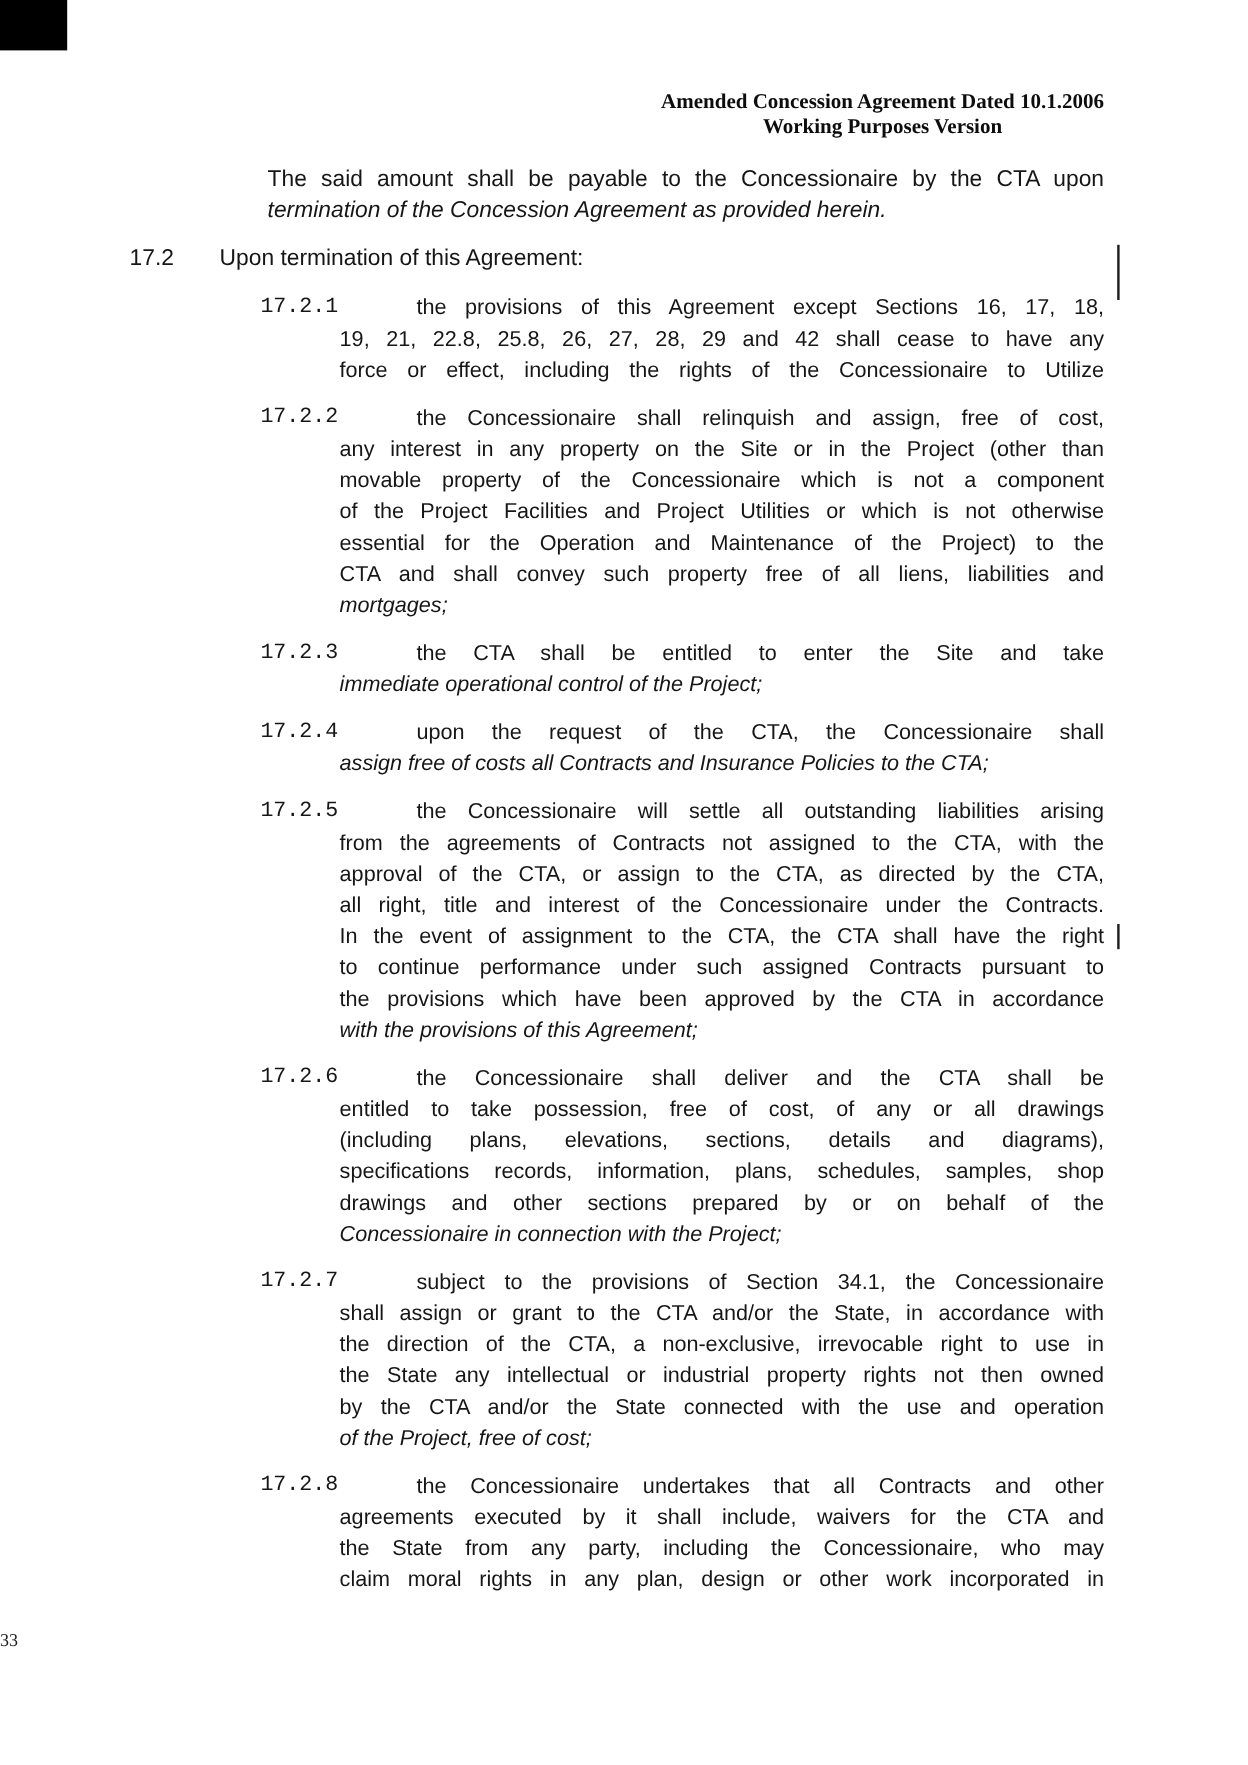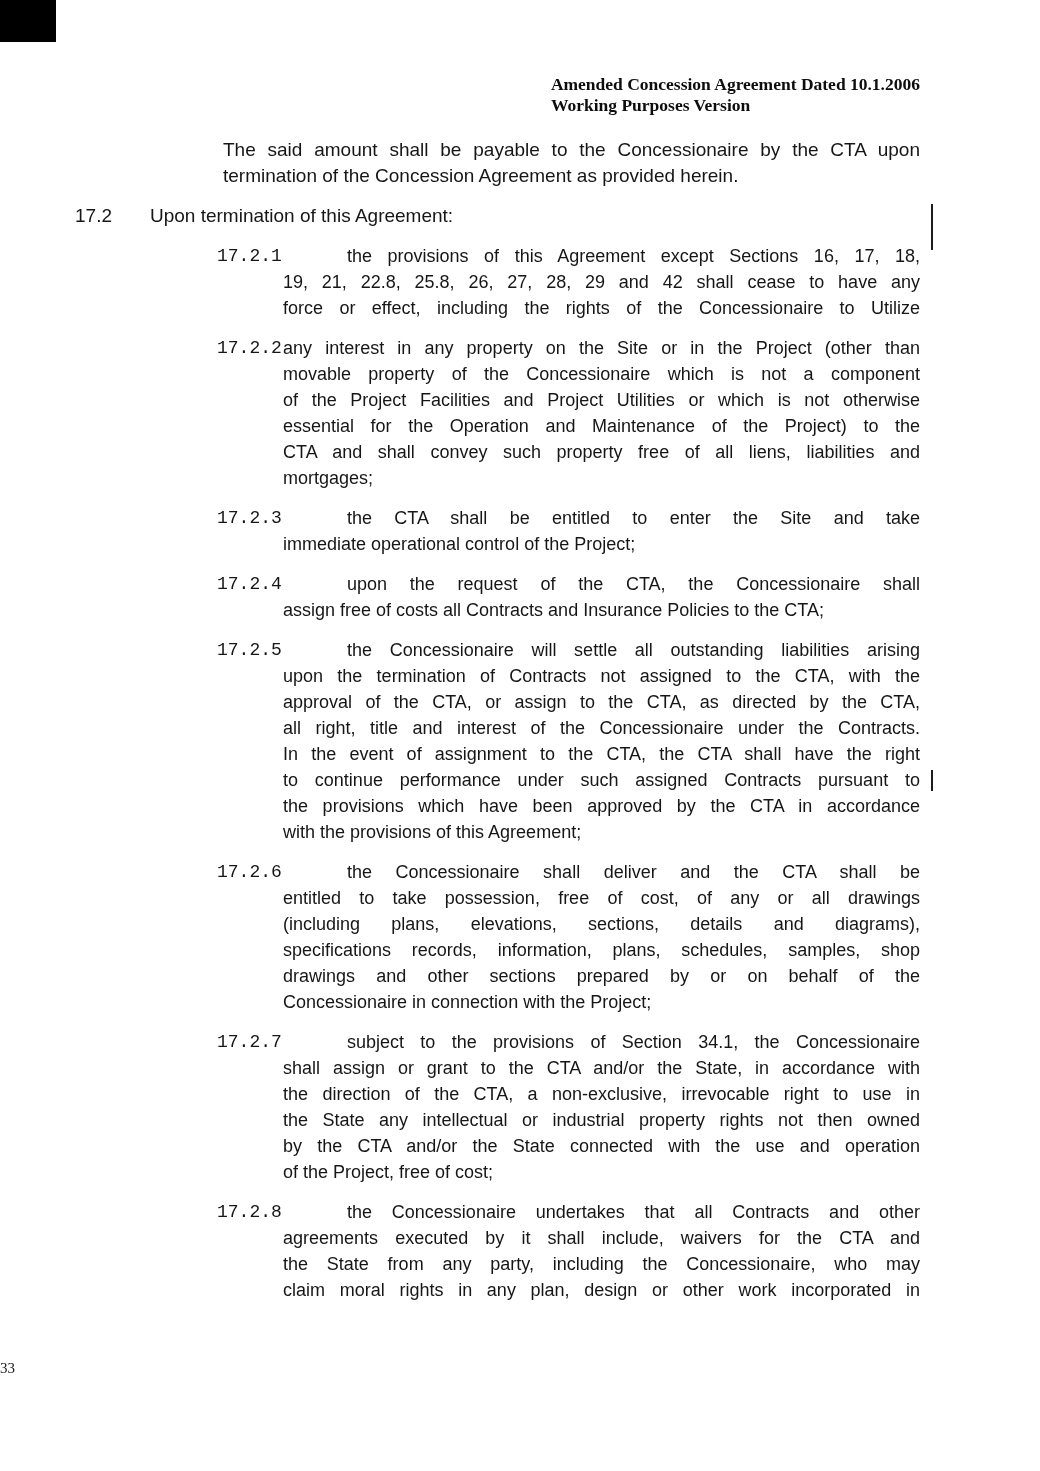--- a/index.html
+++ b/index.html
@@ -17,21 +17,21 @@
     position: absolute;
     left: 0; top: 0;
     width: 56px; height: 42px;
     background: #000000;
   }
   
   .doc-header {
     position: absolute;
     top: 74px;
     right: 120px;
-    text-align: left;
+    text-align: center;
     font-family: "Liberation Serif", "DejaVu Serif", serif;
     font-weight: bold;
     font-size: 17.5px;
     line-height: 21px;
     color: #0d0d0d;
   }
   .content {
     position: absolute;
     left: 0;
     top: 137px;
@@ -39,21 +39,21 @@
     font-size: 18px;
     line-height: 26px;
   }
   .intro {
     margin-left: 223px;
     margin-right: 120px;
     font-size: 19px;
   }
   .sec-head {
     margin-top: 14px;
-    margin-left: 75px;
+    margin-left: 108px;
     font-size: 19px;
   }
   .sec-num {
     display: inline-block;
     width: 75px;
   }
   .sub {
     position: relative;
     margin: 14px 120px 0 283px;
   }
@@ -64,20 +64,21 @@
     white-space: nowrap;
     font-family: Liberation Mono, monospace;
   }
   .tline {
     text-align: justify;
     text-align-last: justify;
   }
   .tline.natural {
     text-align: center;
     text-align-last: left;
+    font-style: italic;
   }
   .tline.indent {
     padding-left: 64px;
   }
   
   .changebar {
     position: absolute;
     left: 931px;
     width: 2px;
     background: #1c1c1c;
@@ -122,20 +123,21 @@
       <div>
           <div class="tline indent">the provisions of this Agreement except Sections 16, 17, 18,</div>
           <div class="tline">19, 21, 22.8, 25.8, 26, 27, 28, 29 and 42 shall cease to have any</div>
           <div class="tline">force or effect, including the rights of the Concessionaire to Utilize</div>
         </div>
     </div>
 
     <div class="sub">
       <span class="sub-num">17.2.2</span>
       <div>
+          <div class="tline indent">the Concessionaire shall relinquish and assign, free of cost,</div>
           <div class="tline">any interest in any property on the Site or in the Project (other than</div>
           <div class="tline">movable property of the Concessionaire which is not a component</div>
           <div class="tline">of the Project Facilities and Project Utilities or which is not otherwise</div>
           <div class="tline">essential for the Operation and Maintenance of the Project) to the</div>
           <div class="tline">CTA and shall convey such property free of all liens, liabilities and</div>
           <div class="tline natural">mortgages;</div>
         </div>
     </div>
 
     <div class="sub">
@@ -151,21 +153,21 @@
       <div>
           <div class="tline indent">upon the request of the CTA, the Concessionaire shall</div>
           <div class="tline natural">assign free of costs all Contracts and Insurance Policies to the CTA;</div>
         </div>
     </div>
 
     <div class="sub">
       <span class="sub-num">17.2.5</span>
       <div>
           <div class="tline indent">the Concessionaire will settle all outstanding liabilities arising</div>
-          <div class="tline">upon the termination of Contracts not assigned to the CTA, with the</div>
+          <div class="tline">from the agreements of Contracts not assigned to the CTA, with the</div>
           <div class="tline">approval of the CTA, or assign to the CTA, as directed by the CTA,</div>
           <div class="tline">all right, title and interest of the Concessionaire under the Contracts.</div>
           <div class="tline">In the event of assignment to the CTA, the CTA shall have the right</div>
           <div class="tline">to continue performance under such assigned Contracts pursuant to</div>
           <div class="tline">the provisions which have been approved by the CTA in accordance</div>
           <div class="tline natural">with the provisions of this Agreement;</div>
         </div>
     </div>
 
     <div class="sub">

